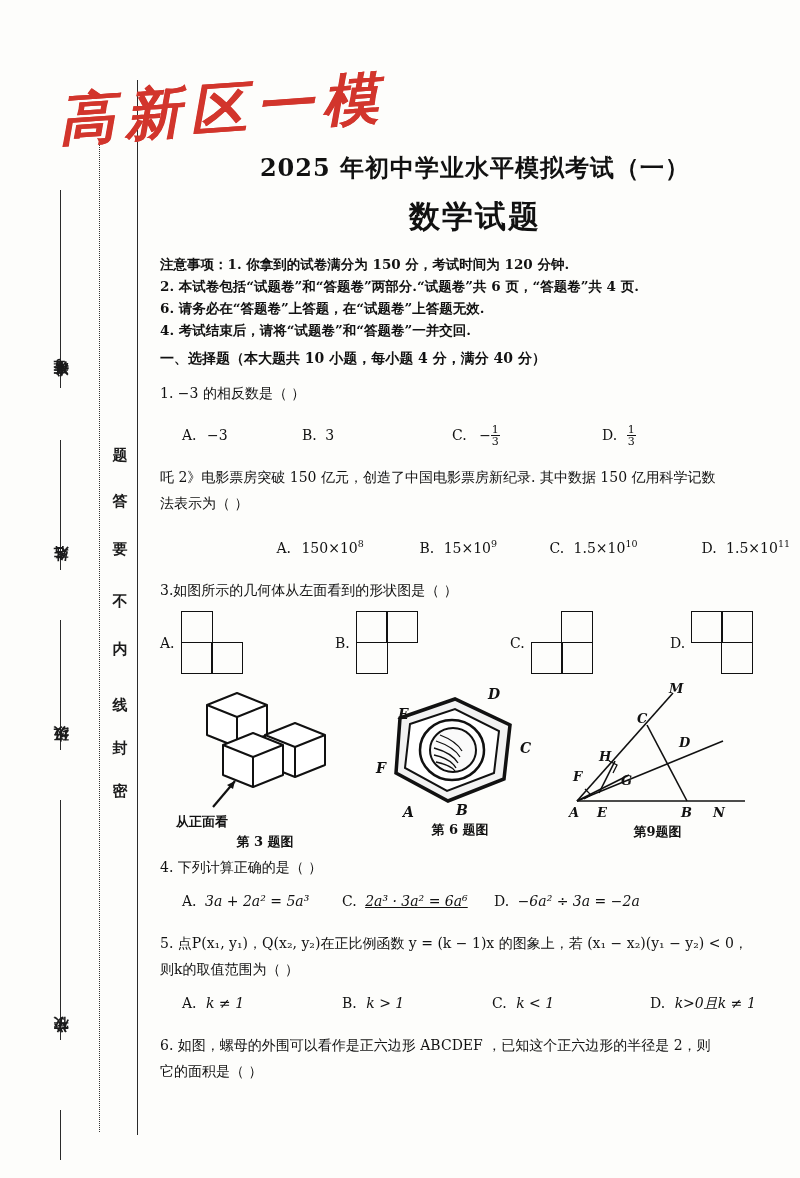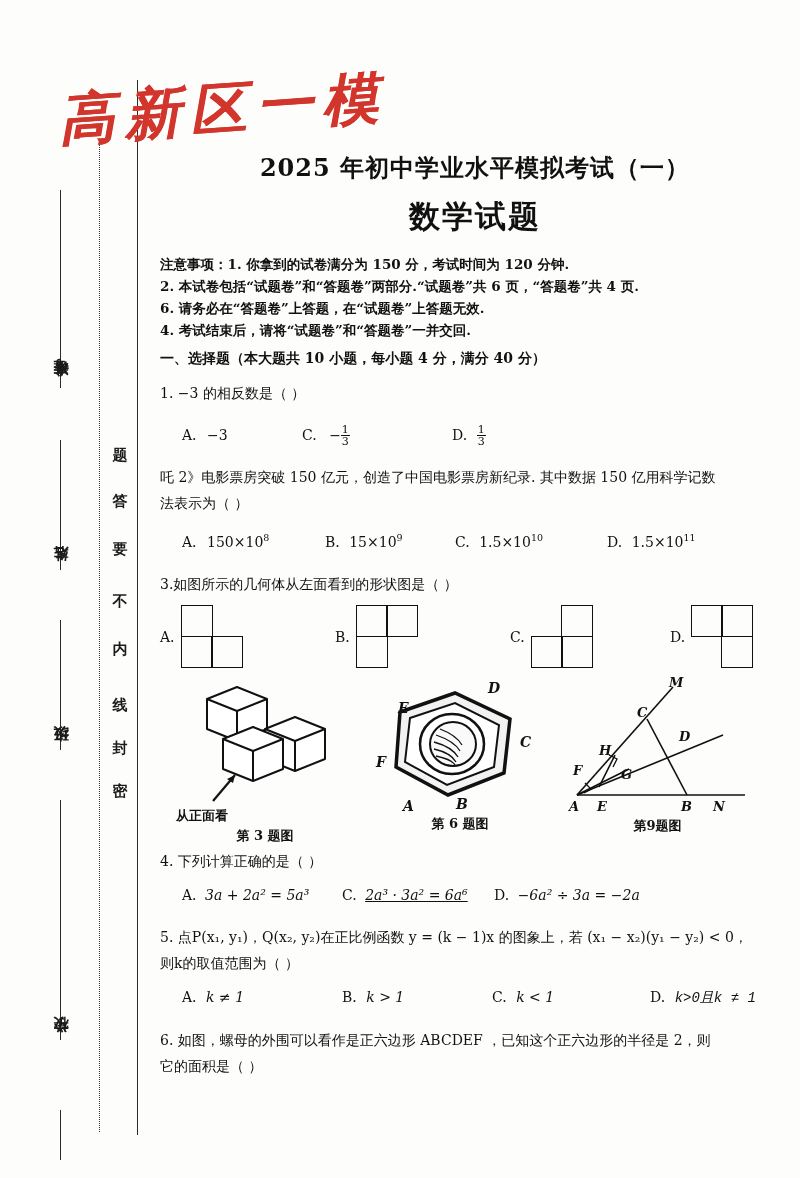--- a/index.html
+++ b/index.html
@@ -138,34 +138,38 @@
     <div class="sect">一、选择题（本大题共 10 小题，每小题 4 分，满分 40 分）</div>
 
     <div class="q">
       <p>1. −3 的相反数是（    ）</p>
       <div class="opts">
         <span style="width:120px;padding-left:22px;">
           <span>A.</span>
           <span style="margin-left:6px;">−3</span>
         </span>
         <span style="width:150px;">
+          <span>B.</span>
+          <span style="margin-left:4px;">3</span>
+        </span>
+        <span style="width:150px;">
           <span>C.</span>
           <span style="margin-left:8px;">−</span><span class="frac"><i>1</i><b>3</b></span>
         </span>
         <span>
           <span>D.</span>
           <span class="frac" style="margin-left:5px;"><i>1</i><b>3</b></span>
         </span>
       </div>
     </div>
 
     <div class="q" style="margin-top:16px;">
       <p>吒 2》电影票房突破 150 亿元，创造了中国电影票房新纪录. 其中数据 150 亿用科学记数</p>
       <p>法表示为（    ）</p>
-      <div class="opts" style="margin-top:12px;">
+      <div class="opts" style="margin-top:18px;justify-content:flex-end;">
         <span style="width:143px;padding-left:22px;">
           <span>A.</span>
           <span style="margin-left:6px;">150×10</span><sup>8</sup>
         </span>
         <span style="width:130px;">
           <span>B.</span>
           <span style="margin-left:5px;">15×10</span><sup>9</sup>
         </span>
         <span style="width:152px;">
           <span>C.</span>
@@ -333,21 +337,21 @@
         <span style="width:150px;">
           <span>B.</span>
           <em style="margin-left:5px;">k &gt; 1</em>
         </span>
         <span style="width:158px;">
           <span>C.</span>
           <em style="margin-left:5px;">k &lt; 1</em>
         </span>
         <span>
           <span>D.</span>
-          <em style="margin-left:5px;font-family:Liberation Mono, monospace;">k&gt;0且k ≠ 1</em>
+          <em style="margin-left:5px;">k&gt;0且k ≠ 1</em>
         </span>
       </div>
     </div>
 
     <div class="q" style="margin-top:16px;">
       <p>6. 如图，螺母的外围可以看作是正六边形 ABCDEF ，已知这个正六边形的半径是 2，则</p>
       <p>它的面积是（    ）</p>
     </div>
 
   </div>

